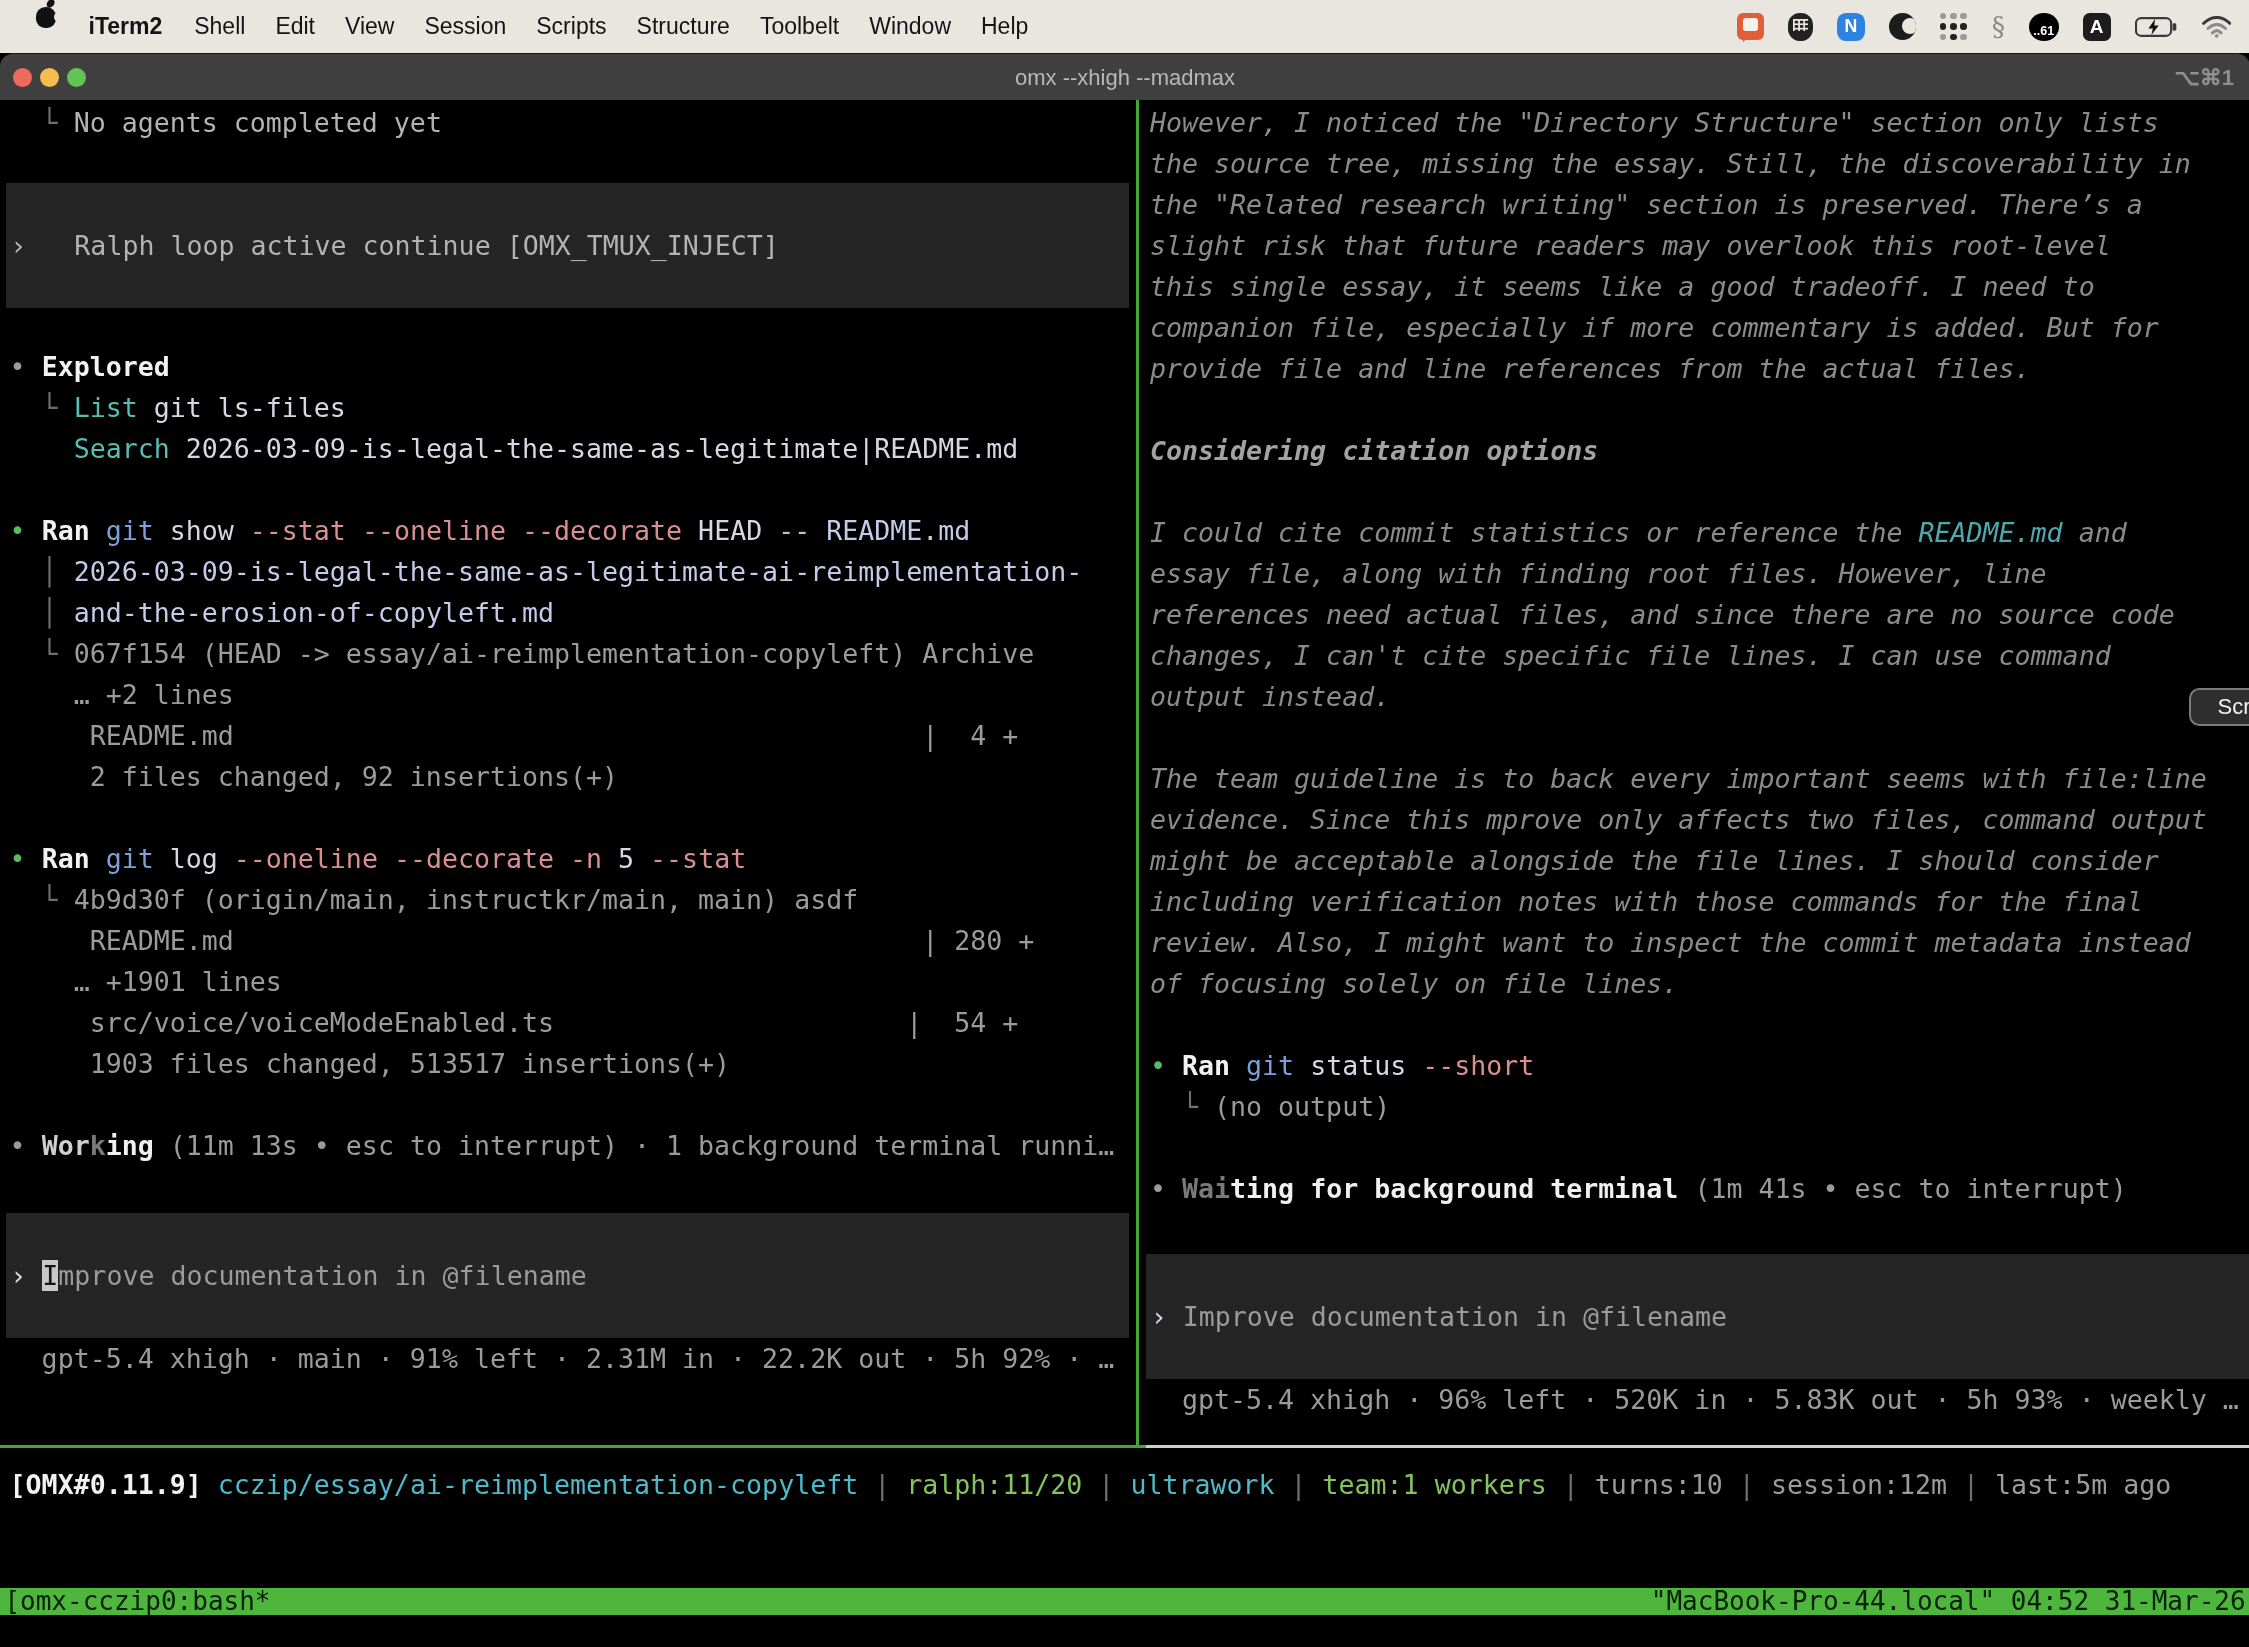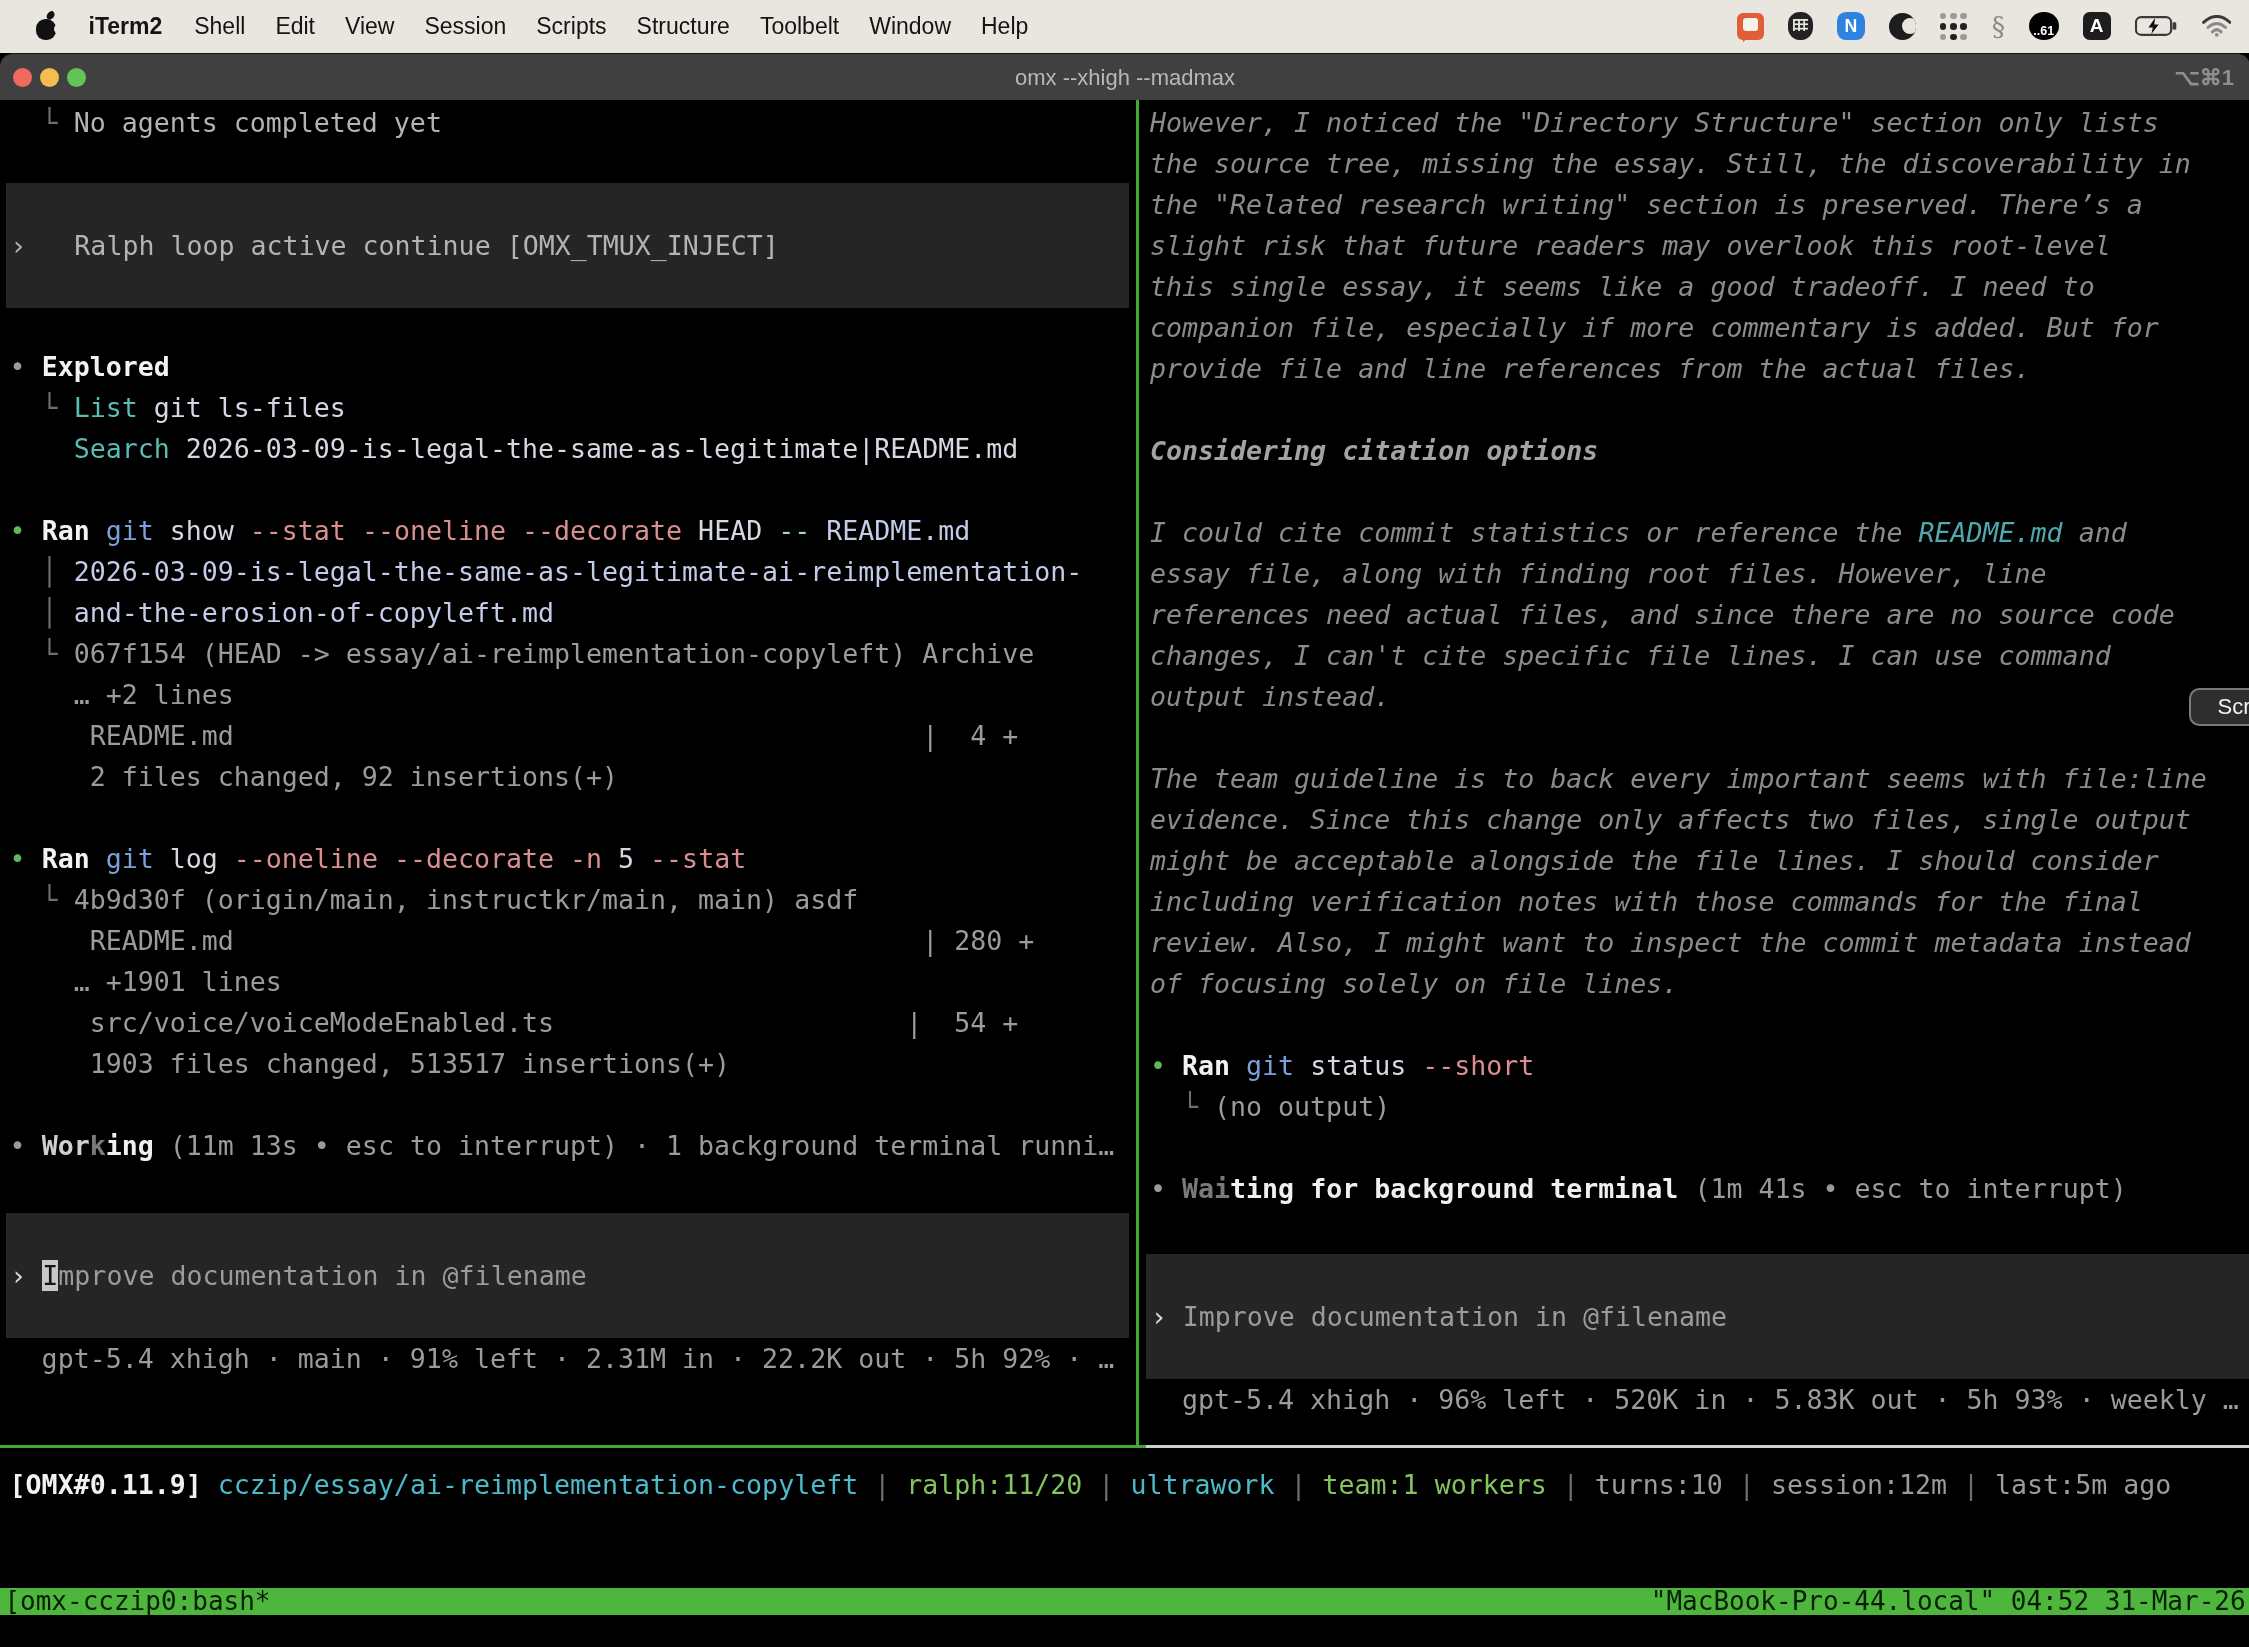--- a/index.html
+++ b/index.html
@@ -1,21 +1,21 @@
 <!DOCTYPE html>
 <html style="font-size:11.8px"><head>
 <meta charset="utf-8">
 <style>
   html,body{margin:0;padding:0;}
   body{width:2250px;height:1648px;position:relative;overflow:hidden;background:#000;
        font-family:"DejaVu Sans Mono",monospace;}
 
   
   .menubar{position:absolute;left:0;top:0;width:2250px;height:53px;background:#e9e6e0;
-           display:flex;align-items:center;font-family:"Liberation Sans",sans-serif;
+           display:flex;font-family:"Liberation Sans",sans-serif;
            font-size:23px;color:#141414;}
   .menubar .apple{position:relative;width:25px;height:29.5px;margin-left:34px;margin-right:29.5px;}
   .apple .body{position:absolute;left:1.5px;top:7.4px;width:20.7px;height:20.7px;background:#111;border-radius:46% 46% 44% 44%;}
   .apple .bite{position:absolute;right:-5.2px;top:11.8px;width:10.3px;height:10.3px;background:#e9e6e0;border-radius:50%;}
   .apple .leaf{position:absolute;left:11.8px;top:0px;width:8.9px;height:6.6px;background:#111;border-radius:60% 40% 60% 40%;transform:rotate(-35deg);}
   .menu-item{margin-right:30px;white-space:nowrap;}
   .menu-item.first{font-weight:bold;margin-right:32px;}
   .statusicons{margin-left:auto;display:flex;align-items:center;gap:24px;padding-right:19px;}
   .sicon{display:flex;align-items:center;justify-content:center;}
   .ic-chat{width:26.6px;height:26.6px;background:#e05e38;border-radius:5.9px;position:relative;}
@@ -213,21 +213,21 @@
         <div class="ln">&nbsp;</div>
         <div class="ln"><span class="c-itb">Considering citation options</span></div>
         <div class="ln">&nbsp;</div>
         <div class="ln"><span class="c-it">I could cite commit statistics or reference the </span><span class="c-cyi">README.md</span><span class="c-it"> and</span></div>
         <div class="ln"><span class="c-it">essay file, along with finding root files. However, line</span></div>
         <div class="ln"><span class="c-it">references need actual files, and since there are no source code</span></div>
         <div class="ln"><span class="c-it">changes, I can't cite specific file lines. I can use command</span></div>
         <div class="ln"><span class="c-it">output instead.</span></div>
         <div class="ln">&nbsp;</div>
         <div class="ln"><span class="c-it">The team guideline is to back every important seems with file:line</span></div>
-        <div class="ln"><span class="c-it">evidence. Since this change only affects two files, single output</span></div>
+        <div class="ln"><span class="c-it">evidence. Since this mprove only affects two files, command output</span></div>
         <div class="ln"><span class="c-it">might be acceptable alongside the file lines. I should consider</span></div>
         <div class="ln"><span class="c-it">including verification notes with those commands for the final</span></div>
         <div class="ln"><span class="c-it">review. Also, I might want to inspect the commit metadata instead</span></div>
         <div class="ln"><span class="c-it">of focusing solely on file lines.</span></div>
         <div class="ln">&nbsp;</div>
         <div class="ln"><span class="c-gb">• </span><span class="c-wb">Ran</span><span class="c-g"> </span><span class="c-bl">git</span><span class="c-w"> status </span><span class="c-pk">--short</span></div>
         <div class="ln"><span class="c-dim">  └ </span><span class="c-g">(no output)</span></div>
         <div class="ln">&nbsp;</div>
         <div class="ln"><span class="c-g">• </span><span class="c-sh2">Wai</span><span class="c-sh3">ting for background terminal</span><span class="c-g"> (1m 41s • esc to interrupt)</span></div>
       </div>

